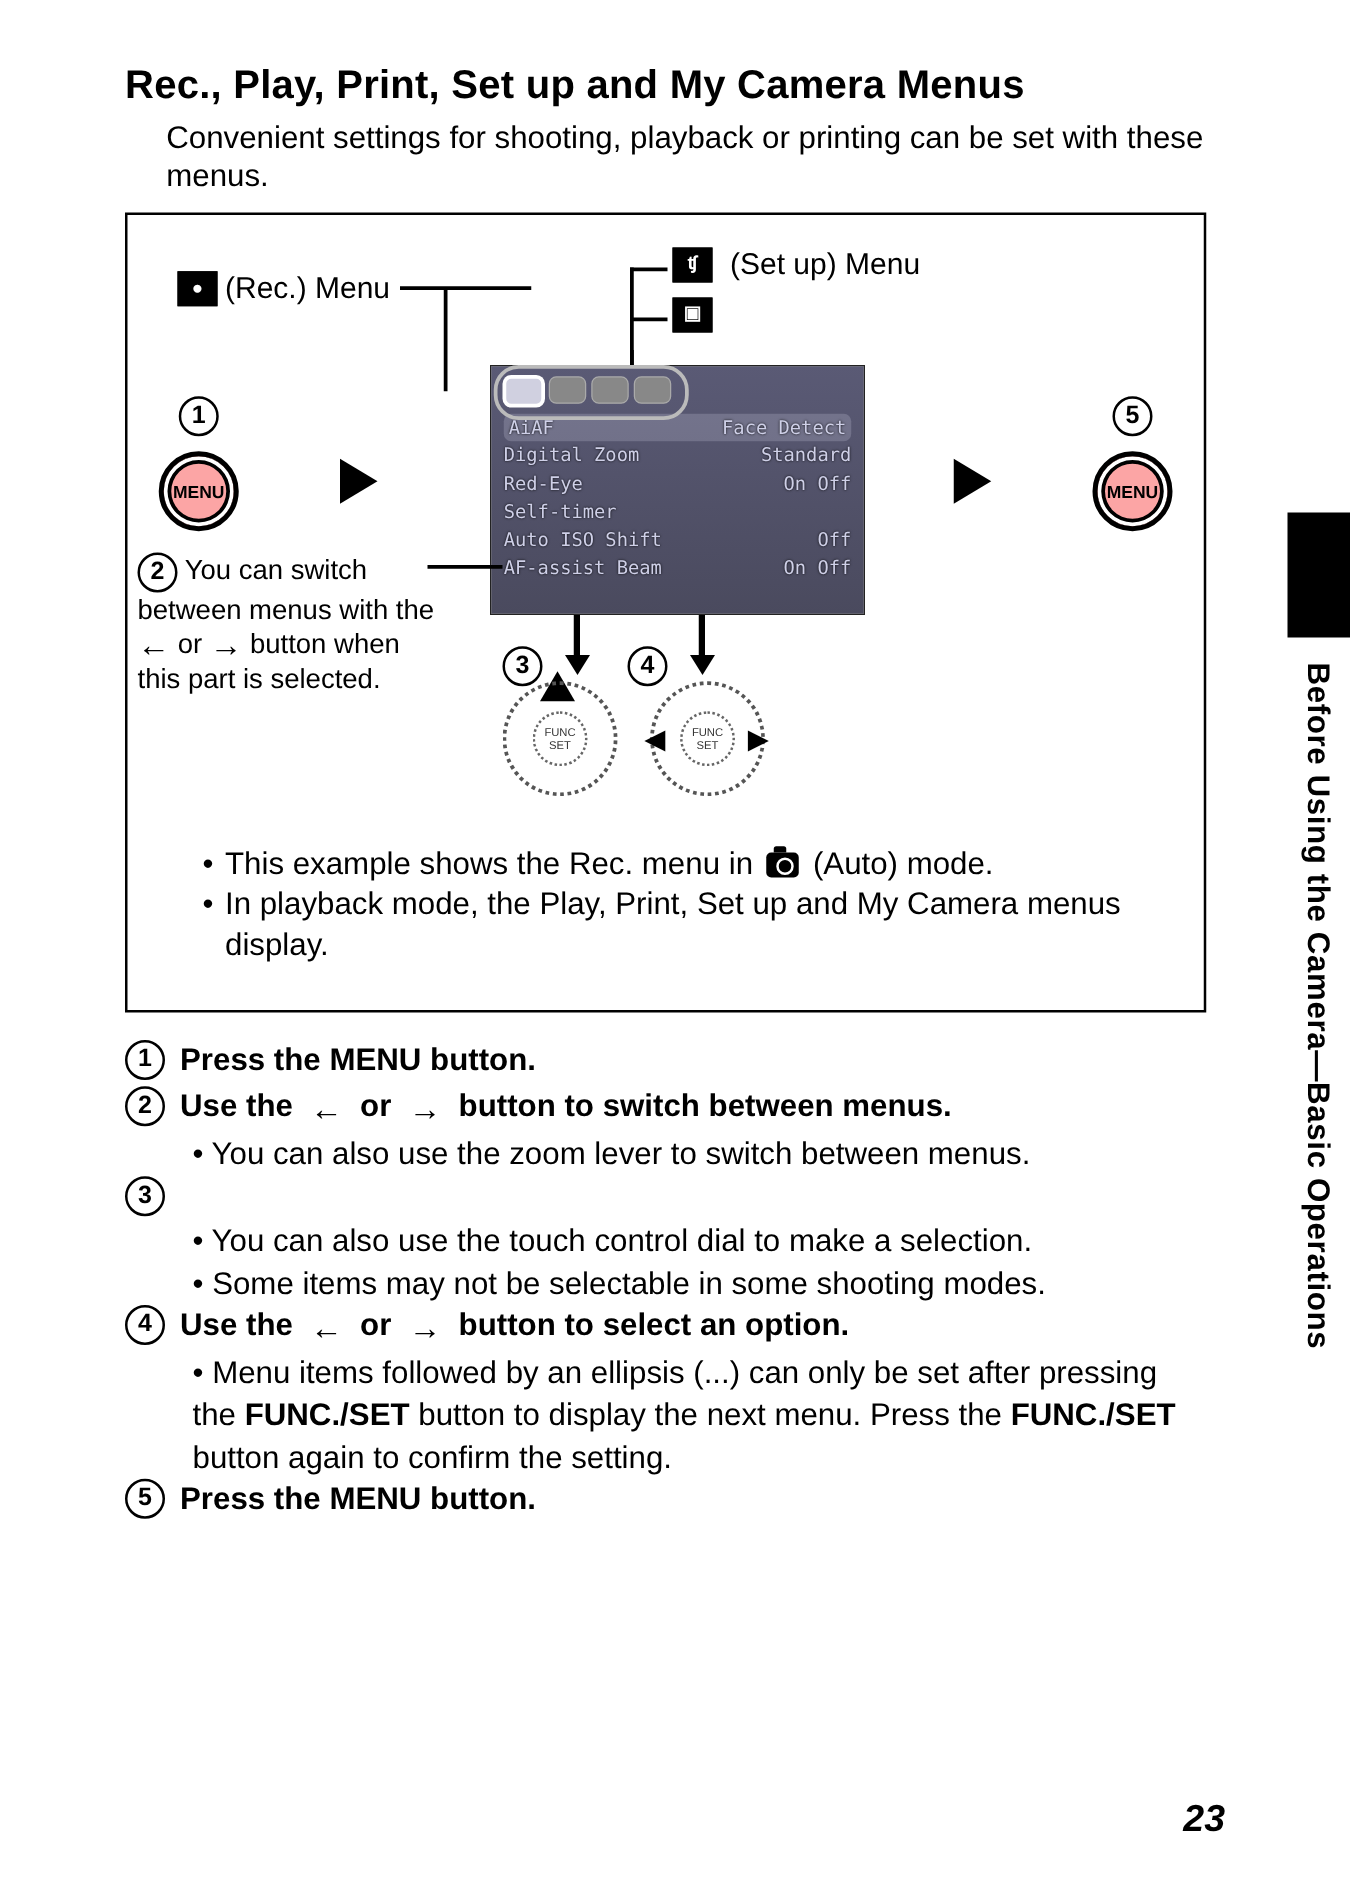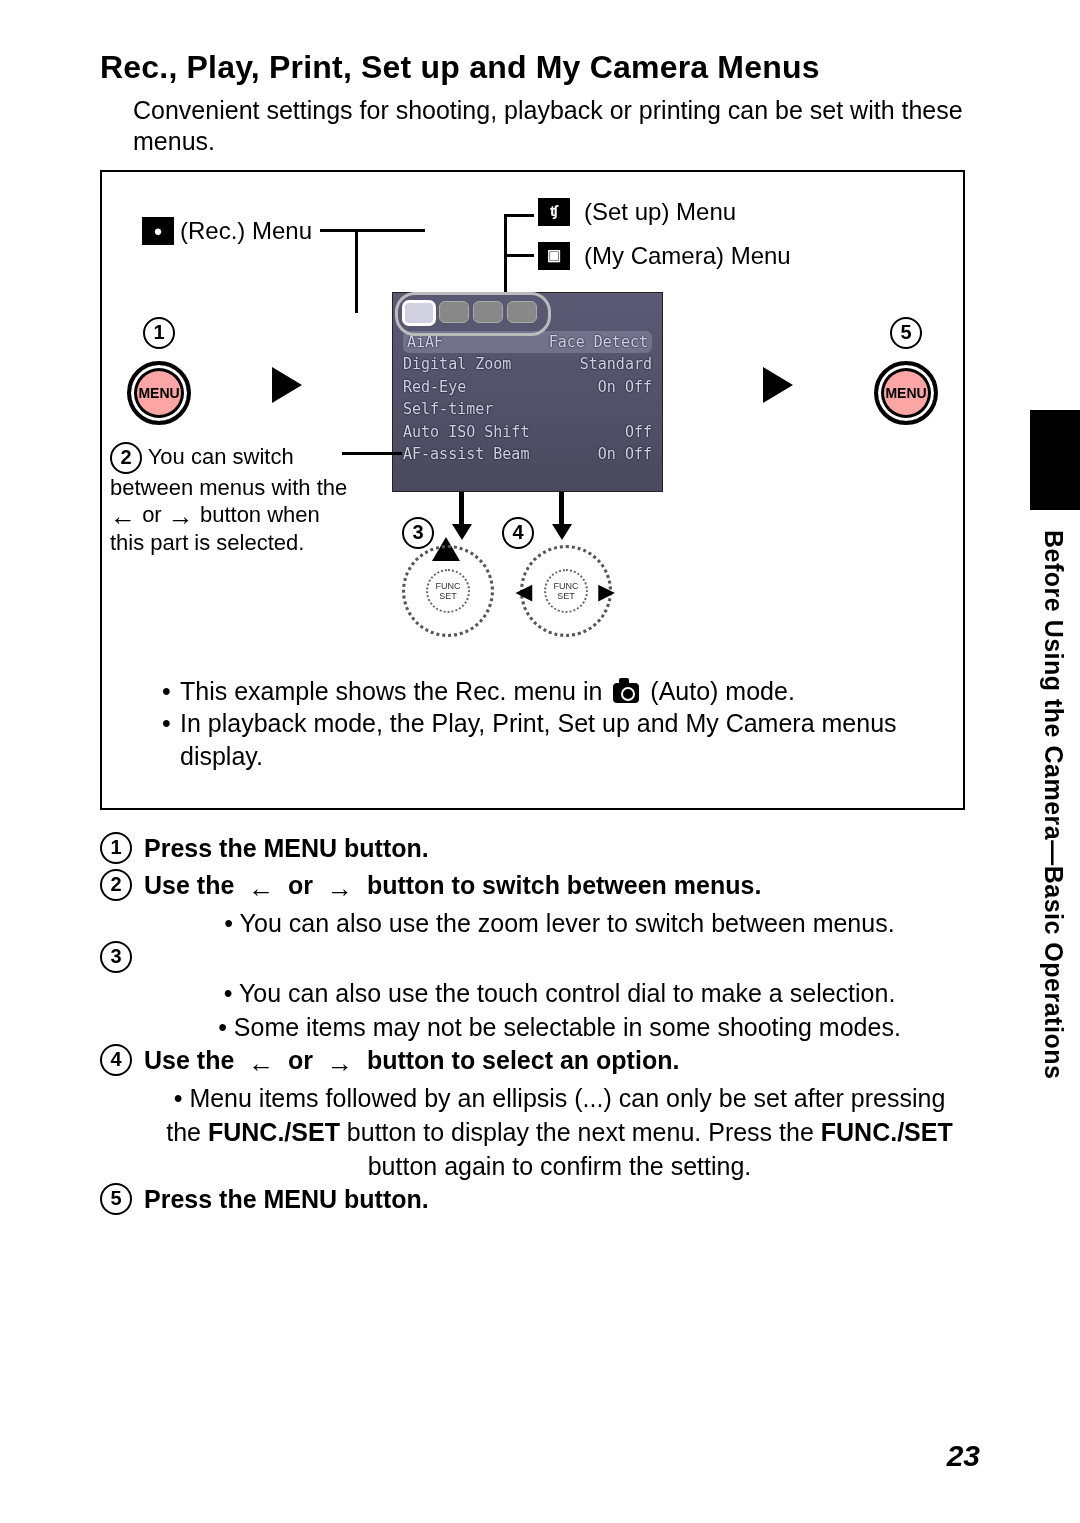--- a/index.html
+++ b/index.html
@@ -102,21 +102,21 @@
     top: 60px;
     width: 30px;
     height: 3px;
     background: #000;
   }
   
   .lcd {
     position: absolute;
     top: 120px;
     left: 290px;
-    width: 271px;
+    width: 300px;
     height: 200px;
     background: linear-gradient(#5a5a75, #4a4a5e);
     border: 1px solid #222;
     color: #d8d8e0;
     font-size: 14px;
     padding: 8px 10px;
     box-sizing: border-box;
     font-family: monospace, sans-serif;
     overflow: hidden;
   }
@@ -352,21 +352,20 @@
     font-size: 25px;
     line-height: 1.35;
   }
   .instructions .row {
     display: flex;
     gap: 12px;
     margin-bottom: 4px;
   }
   .instructions .bullet {
     padding-left: 54px;
-    text-align: center;
   }
   .instructions b { font-weight: 900; }
   .side-tab {
     position: absolute;
     right: 0;
     top: 410px;
     width: 50px;
     height: 100px;
     background: #000;
   }
@@ -407,21 +406,20 @@
     <div class="legend-right">
       <span class="vbar"></span>
       <span class="hbar1"></span>
       <span class="hbar2"></span>
       <div class="row" style="margin-left:26px">
         <span class="mini-icon">ʧ</span>
         <span>(Set up) Menu</span>
       </div>
       <div class="row" style="margin-left:26px;margin-top:8px">
         <span class="mini-icon">▣</span>
-        <span>(My Camera) Menu</span>
       </div>
     </div>
     <div class="line-down-setup"></div>
 
     <div class="lcd">
       <div class="tabs">
         <span class="tab sel"></span>
         <span class="tab"></span>
         <span class="tab"></span>
         <span class="tab"></span>

